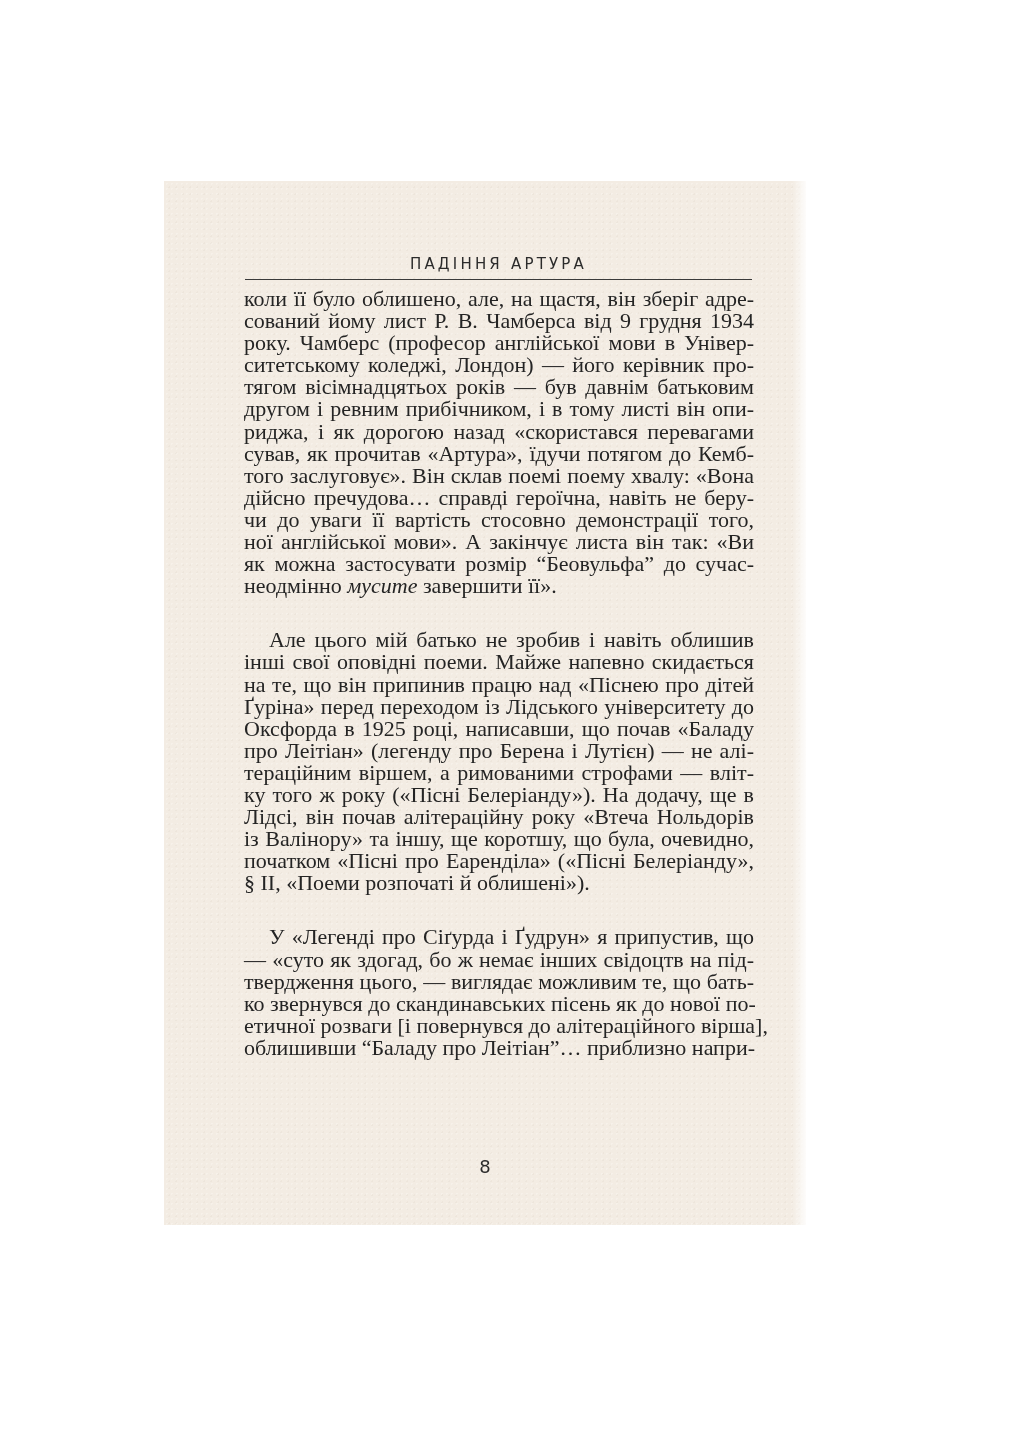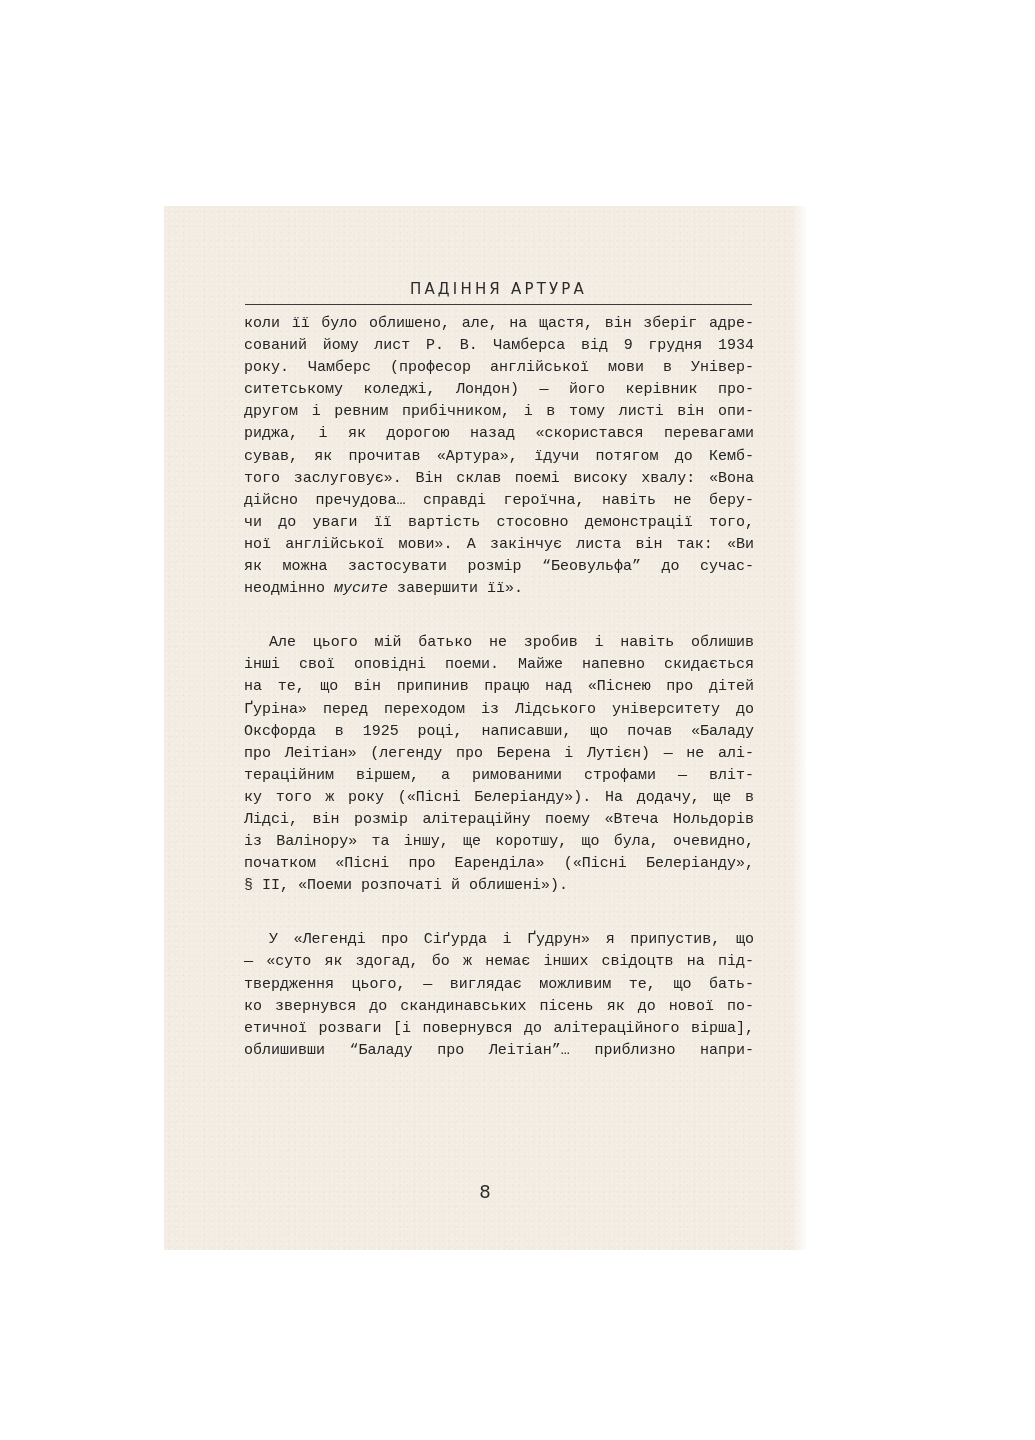--- a/index.html
+++ b/index.html
@@ -9,21 +9,21 @@
     }
     body {
       width: 1035px;
       height: 1440px;
       position: relative;
       overflow: hidden;
     }
     .page {
       position: absolute;
       left: 164px;
-      top: 206px;
+      top: 181px;
       width: 642px;
       height: 1044px;
       background: #f3ece3;
       background-image:
         radial-gradient(rgba(255,255,255,0.25) 1px, transparent 1px),
         radial-gradient(rgba(200,185,170,0.12) 1px, transparent 1px);
       background-size: 5px 5px, 7px 7px;
       background-position: 0 0, 2px 3px;
     }
     .page::after {
@@ -52,22 +52,22 @@
       top: 98px;
       width: 507px;
       height: 0;
       border-top: 1.6px solid #3a3a3a;
     }
     .body-text {
       position: absolute;
       left: 80px;
       top: 107px;
       width: 510px;
-      font-family: Liberation Mono, monospace;
-      font-size: 15px;
+      font-family: Liberation Serif, serif;
+      font-size: 22px;
       line-height: 22.1px;
       color: #242424;
     }
     .line {
       display: block;
       white-space: nowrap;
       text-align: justify;
       text-align-last: justify;
       height: 22.1px;
     }
@@ -98,38 +98,39 @@
 
 <div class="page">
   <div class="running-head">ПАДІННЯ АРТУРА</div>
   <div class="head-rule"></div>
 
   <div class="body-text">
     <span class="line">коли її було облишено, але, на щастя, він зберіг адре-</span>
     <span class="line">сований йому лист Р. В. Чамберса від 9 грудня 1934</span>
     <span class="line">року. Чамберс (професор англійської мови в Універ-</span>
     <span class="line">ситетському коледжі, Лондон) — його керівник про-</span>
+    <span class="line">тягом вісімнадцятьох років — був давнім батьковим</span>
     <span class="line">другом і ревним прибічником, і в тому листі він опи-</span>
     <span class="line">риджа, і як дорогою назад «скористався перевагами</span>
     <span class="line">сував, як прочитав «Артура», їдучи потягом до Кемб-</span>
-    <span class="line">того заслуговує». Він склав поемі високу хвалу: «Вона</span>
+    <span class="line">того заслуговує». Він склав поемі поему хвалу: «Вона</span>
     <span class="line">дійсно пречудова… справді героїчна, навіть не беру-</span>
     <span class="line">чи до уваги її вартість стосовно демонстрації того,</span>
     <span class="line">ної англійської мови». А закінчує листа він так: «Ви</span>
     <span class="line">як можна застосувати розмір “Беовульфа” до сучас-</span>
     <span class="line last"><span>неодмінно </span><span class="italic">мусите</span><span> завершити її».</span></span>
     <span class="line indent">Але цього мій батько не зробив і навіть облишив</span>
     <span class="line">інші свої оповідні поеми. Майже напевно скидається</span>
     <span class="line">на те, що він припинив працю над «Піснею про дітей</span>
     <span class="line">Ґуріна» перед переходом із Лідського університету до</span>
     <span class="line">Оксфорда в 1925 році, написавши, що почав «Баладу</span>
     <span class="line">про Леітіан» (легенду про Берена і Лутієн) — не алі-</span>
     <span class="line">тераційним віршем, а римованими строфами — вліт-</span>
     <span class="line">ку того ж року («Пісні Белеріанду»). На додачу, ще в</span>
-    <span class="line">Лідсі, він розмір алітераційну поему «Втеча Нольдорів</span>
+    <span class="line">Лідсі, він почав алітераційну року «Втеча Нольдорів</span>
     <span class="line">із Валінору» та іншу, ще коротшу, що була, очевидно,</span>
     <span class="line">початком «Пісні про Еаренділа» («Пісні Белеріанду»,</span>
     <span class="line last">§ ІІ, «Поеми розпочаті й облишені»).</span>
     <span class="line indent">У «Легенді про Сіґурда і Ґудрун» я припустив, що</span>
     <span class="line">— «суто як здогад, бо ж немає інших свідоцтв на під-</span>
     <span class="line">твердження цього, — виглядає можливим те, що бать-</span>
     <span class="line">ко звернувся до скандинавських пісень як до нової по-</span>
     <span class="line">етичної розваги [і повернувся до алітераційного вірша],</span>
     <span class="line">облишивши “Баладу про Леітіан”… приблизно напри-</span>
   </div>

